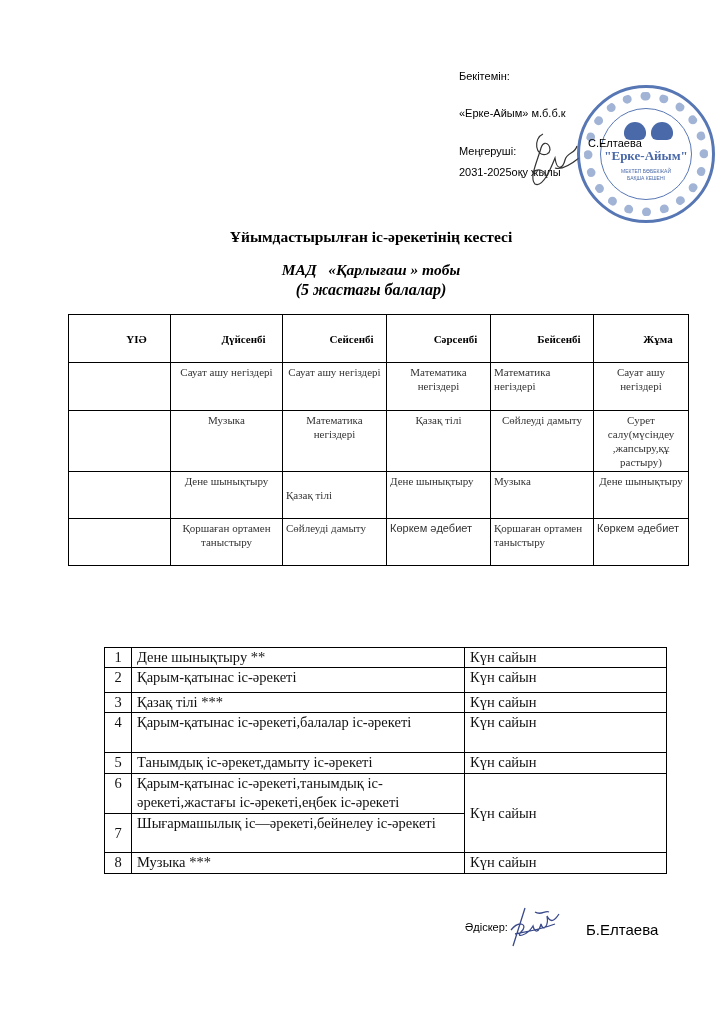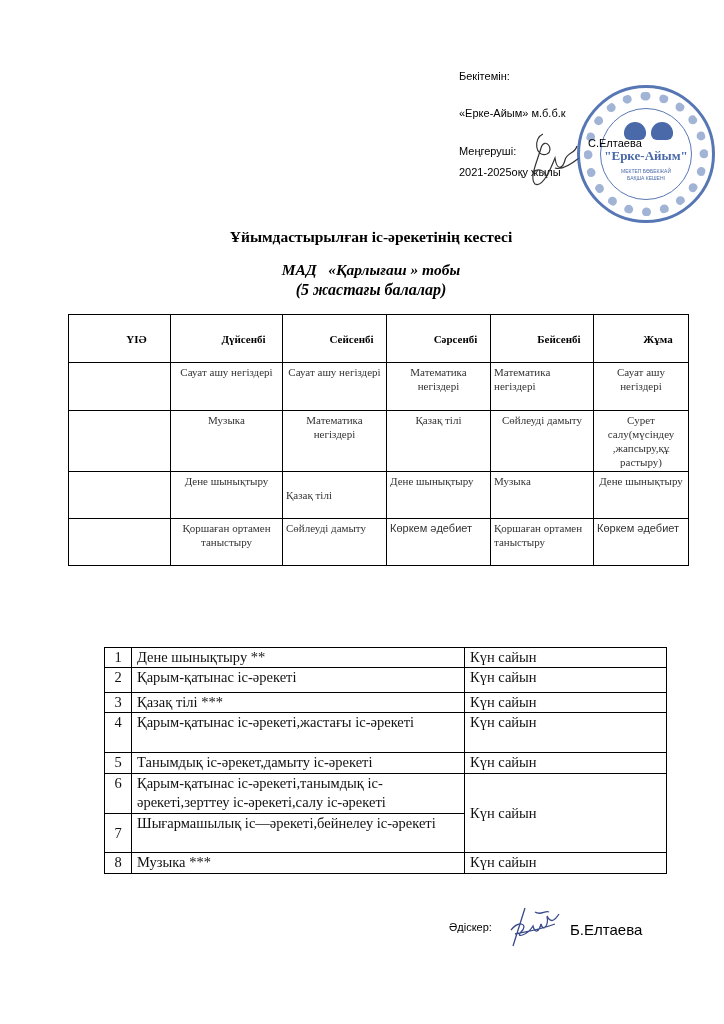--- a/index.html
+++ b/index.html
@@ -1,19 +1,19 @@
 <!DOCTYPE html>
 <html><head>
 <meta charset="utf-8">
 <style>
   html, body { margin: 0; padding: 0; background: #ffffff; }
   body { width: 724px; height: 1024px; position: relative; overflow: hidden; color: #000; }
   .sans { font-family: "Liberation Sans", "DejaVu Sans", sans-serif; }
   .serif { font-family: "Liberation Serif", "DejaVu Serif", serif; }
-  .abs { position: absolute; }
+  .abs { position: absolute; margin-left: 16px; }
 
   .approve-line { position: absolute; left: 459px; font-size: 11px; white-space: nowrap; }
 
   .stamp { position: absolute; left: 577px; top: 85px; width: 138px; height: 138px; border-radius: 50%;
            border: 3px solid #3a5fa8; box-sizing: border-box; opacity: 0.85; }
   .stamp .ring2 { position: absolute; inset: 20px; border-radius: 50%; border: 1.5px solid #3a5fa8; }
   .stamp .ring-text { position: absolute; inset: 4px; border-radius: 50%; border: 9px dotted rgba(58,95,168,0.55); }
   .stamp .heads { position: absolute; left: 44px; top: 34px; width: 50px; height: 22px; }
   .stamp .head { position: absolute; top: 0; width: 22px; height: 18px; background: #2a4f9a; border-radius: 11px 11px 6px 6px; }
   .stamp .brand { position: absolute; left: 18px; right: 18px; top: 60px; text-align: center; font-size: 13px; font-weight: bold; color: #2a4f9a; }
@@ -34,21 +34,21 @@
   table.daily td { border: 1px solid #000; padding: 0 5px; font-size: 14.5px; line-height: 19px; vertical-align: top; color: #111; }
   table.daily td.num { text-align: center; padding: 0; }
   table.daily td.mid { vertical-align: middle; }
 </style>
 </head>
 <body>
 
 <div class="approve-line sans" style="top:70px;">Бекітемін:</div>
 <div class="approve-line sans" style="top:107px;">«Ерке-Айым» м.б.б.к</div>
 <div class="approve-line sans" style="top:145px;">Меңгеруші:</div>
-<div class="approve-line sans" style="top:166px;">2021-2025оқу жылы</div>
+<div class="approve-line sans" style="top:166px;">2031-2025оқу жылы</div>
 
 <svg class="sig" style="left:525px; top:128px;" width="60" height="62" viewBox="0 0 60 62">
   <path d="M18 6 C8 10 10 30 22 26 C30 22 20 8 16 20 C12 34 4 50 10 56 C18 60 26 40 30 30 C32 44 38 40 40 32 C42 24 50 26 52 18 M30 40 C36 42 44 38 54 30 M8 44 C14 40 20 42 22 50" fill="none" stroke="#333" stroke-width="1.2"></path>
 </svg>
 
 <div class="stamp">
   <div class="ring-text"></div>
   <div class="ring2"></div>
   <div class="heads">
     <div class="head" style="left:0;"></div>
@@ -136,31 +136,31 @@
     <td>Қарым-қатынас іс-әрекеті</td>
     <td>Күн сайын</td>
   </tr>
   <tr style="height:20px;">
     <td class="num">3</td>
     <td>Қазақ тілі ***</td>
     <td>Күн сайын</td>
   </tr>
   <tr style="height:40px;">
     <td class="num">4</td>
-    <td>Қарым-қатынас іс-әрекеті,жастағы іс-әрекеті</td>
+    <td>Қарым-қатынас іс-әрекеті,балалар іс-әрекеті</td>
     <td>Күн сайын</td>
   </tr>
   <tr style="height:21px;">
     <td class="num">5</td>
     <td>Танымдық іс-әрекет,дамыту іс-әрекеті</td>
     <td>Күн сайын</td>
   </tr>
   <tr style="height:40px;">
     <td class="num">6</td>
-    <td>Қарым-қатынас іс-әрекеті,танымдық іс-әрекеті,зерттеу іс-әрекеті,салу іс-әрекеті</td>
+    <td>Қарым-қатынас іс-әрекеті,танымдық іс-әрекеті,жастағы іс-әрекеті,еңбек іс-әрекеті</td>
     <td class="mid" rowspan="2">Күн сайын</td>
   </tr>
   <tr style="height:39px;">
     <td class="num mid">7</td>
     <td>Шығармашылық іс—әрекеті,бейнелеу іс-әрекеті</td>
   </tr>
   <tr style="height:21px;">
     <td class="num">8</td>
     <td>Музыка ***</td>
     <td>Күн сайын</td>

